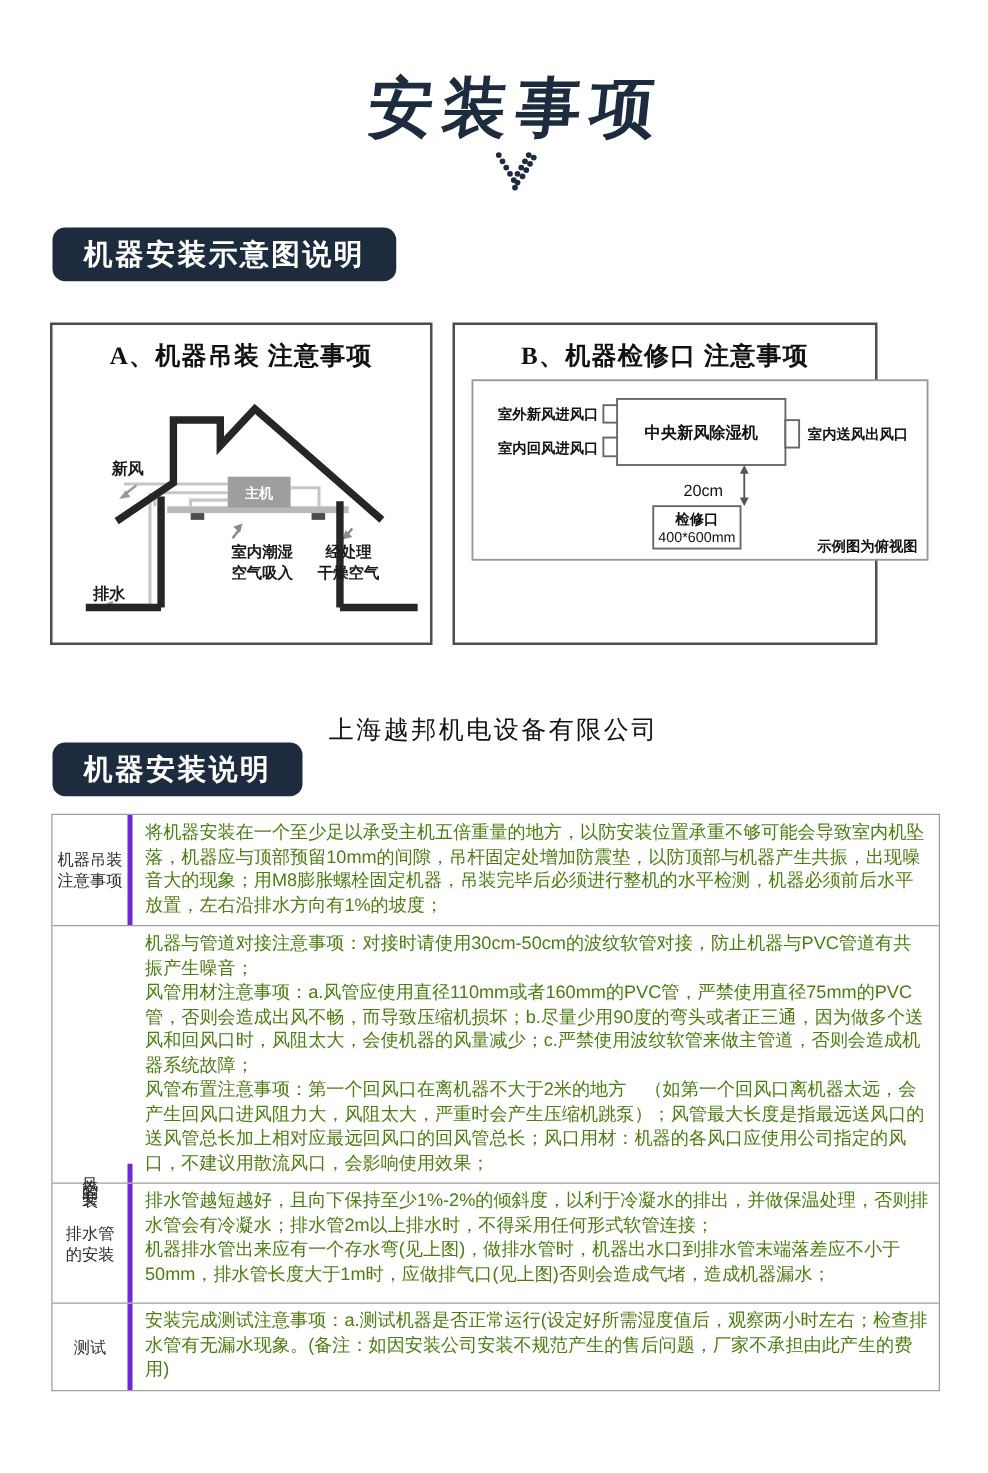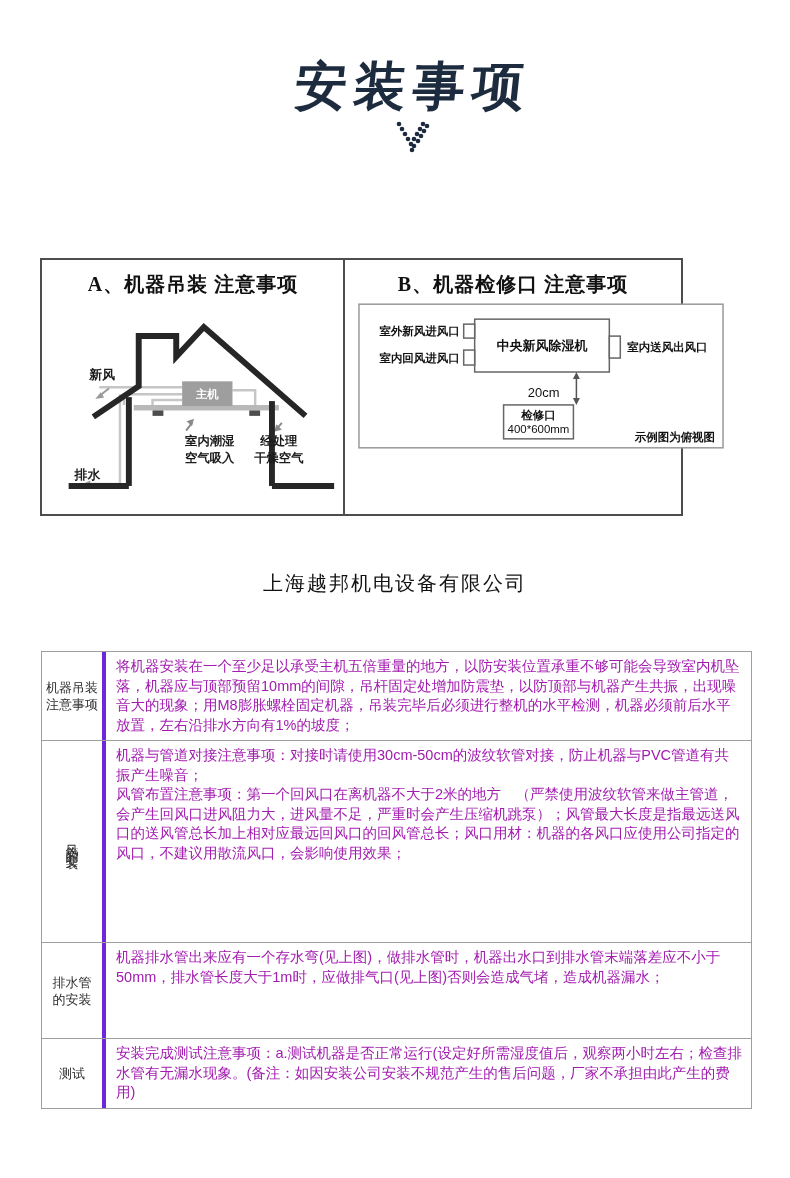--- a/index.html
+++ b/index.html
@@ -16,44 +16,44 @@
   .badge{position:absolute;left:42px;height:43px;display:inline-flex;align-items:center;
     background:#1c2b3e;color:#ffffff;font-size:23px;letter-spacing:2px;
     padding:0 25px;border-radius:10px;font-weight:bold;}
   .badge1{top:182px;}
   .badge2{top:594px;}
 
   
   .dbox{position:absolute;top:258px;height:258px;border:2px solid #4d4d4d;background:#fff;
     box-sizing:border-box;}
   .boxA{left:40px;width:306px;}
-  .boxB{left:343px;width:340px;}
+  .boxB{left:362px;width:340px;}
   .dbox-title{margin-top:11px;text-align:center;font-family:"Liberation Serif", serif;
     font-weight:bold;font-size:20px;color:#111;letter-spacing:1px;}
   .dsvg{position:absolute;left:0;top:40px;display:block;}
   .b-notes{position:absolute;left:12px;top:194px;width:372px;font-size:11px;line-height:1.5;
     color:#1a1a1a;}
   .b-notes p{margin:0 0 2px 0;}
 
   
   .company{position:absolute;top:570px;left:0;width:790px;text-align:center;
     font-family:Liberation Sans, sans-serif;font-size:20px;letter-spacing:2px;color:#111;}
 
   
   .itable{position:absolute;left:41px;top:651px;width:711px;border:1px solid #9e9e9e;
     box-sizing:border-box;background:#fff;}
   .trow{display:flex;border-top:1px solid #9e9e9e;}
   .trow:first-child{border-top:none;}
   .tlabel{width:60px;flex:0 0 60px;border-right:4px solid #6d28d9;display:flex;
     flex-direction:column;align-items:center;justify-content:center;
     font-size:13px;line-height:17px;color:#2d2d2d;text-align:center;}
   .tlabel .vert{writing-mode:vertical-rl;letter-spacing:3px;line-height:1;}
-  .tcontent{flex:1;padding:5px 8px 5px 10px;font-size:14.5px;line-height:19.5px;color:#a21caf;}
+  .tcontent{flex:1;padding:5px 8px 5px 10px;font-size:14.5px;line-height:19.5px;color:#4d7c0f;}
   .tcontent p{margin:0;}
-  .r1{min-height:81px;} .r2{min-height:201px;} .r3{min-height:95px;} .r4{min-height:57px;}
+  .r1{min-height:81px;} .r2{min-height:201px;align-items:flex-end;} .r3{min-height:95px;} .r4{min-height:57px;}
 
   svg text{font-family:"Liberation Sans", sans-serif;}
 </style>
 </head>
 <body>
 
 <div class="page">
 
   <h1 class="main-title">安装事项</h1>
 
@@ -70,20 +70,21 @@
       <circle cx="21" cy="19" r="2.3"></circle>
       <circle cx="34" cy="6" r="2.3"></circle>
         <circle cx="31" cy="11" r="2.3"></circle>
         <circle cx="28" cy="16" r="2.3"></circle>
       <circle cx="25" cy="21" r="2.3"></circle>
         <circle cx="21" cy="26" r="2.3"></circle>
       <circle cx="19" cy="30" r="2.3"></circle>
     </g>
   </svg>
 
+  <div class="badge badge1">机器安装示意图说明</div>
 
   <div class="dbox boxA">
     <div class="dbox-title">A、机器吊装 注意事项</div>
     <svg class="dsvg" width="302" height="214" viewBox="0 0 306 216">
 
       <g stroke="#c6c6c6" stroke-width="2.5" fill="none">
         <polyline points="58,88 142,88"></polyline>
         <polyline points="142,95 83,95 83,106"></polyline>
         <polyline points="142,101 112,101 112,106"></polyline>
         <polyline points="193,91 216,91 216,106"></polyline>
@@ -151,46 +152,49 @@
 
       <rect x="159" y="105" width="70" height="34" fill="#ffffff" stroke="#666666" stroke-width="1.5"></rect>
       <text x="194" y="119" font-size="11.5" font-weight="bold" fill="#111" text-anchor="middle">检修口</text>
       <text x="194" y="133.5" font-size="11.5" fill="#111" text-anchor="middle">400*600mm</text>
       <text x="371" y="141" font-size="11.5" font-weight="bold" fill="#111" text-anchor="end">示例图为俯视图</text>
     </svg>
   </div>
 
   <div class="company">上海越邦机电设备有限公司</div>
 
+  <div class="badge badge2">机器安装说明</div>
 
   <div class="itable">
     <div class="trow r1">
       <div class="tlabel">
         <span>机器吊装</span>
         <span>注意事项</span>
       </div>
       <div class="tcontent">
         <p>将机器安装在一个至少足以承受主机五倍重量的地方，以防安装位置承重不够可能会导致室内机坠落，机器应与顶部预留10mm的间隙，吊杆固定处增加防震垫，以防顶部与机器产生共振，出现噪音大的现象；用M8膨胀螺栓固定机器，吊装完毕后必须进行整机的水平检测，机器必须前后水平放置，左右沿排水方向有1%的坡度；</p>
       </div>
     </div>
     <div class="trow r2">
       <div class="tlabel">
         <span class="vert">风管的安装</span>
       </div>
       <div class="tcontent">
         <p>机器与管道对接注意事项：对接时请使用30cm-50cm的波纹软管对接，防止机器与PVC管道有共振产生噪音；</p>
-        <p>风管布置注意事项：第一个回风口在离机器不大于2米的地方　（严禁使用波纹软管来做主管道，会产生回风口进风阻力大，进风量不足，严重时会产生压缩机跳泵）；风管最大长度是指最远送风口的送风管总长加上相对应最远回风口的回风管总长；风口用材：机器的各风口应使用公司指定的风口，不建议用散流风口，会影响使用效果；</p>
+        <p>风管用材注意事项：a.风管应使用直径110mm或者160mm的PVC管，严禁使用直径75mm的PVC管，否则会造成出风不畅，而导致压缩机损坏；b.尽量少用90度的弯头或者正三通，因为做多个送风和回风口时，风阻太大，会使机器的风量减少；c.严禁使用波纹软管来做主管道，否则会造成机器系统故障；</p>
+        <p>风管布置注意事项：第一个回风口在离机器不大于2米的地方　（如第一个回风口离机器太远，会产生回风口进风阻力大，风阻太大，严重时会产生压缩机跳泵）；风管最大长度是指最远送风口的送风管总长加上相对应最远回风口的回风管总长；风口用材：机器的各风口应使用公司指定的风口，不建议用散流风口，会影响使用效果；</p>
       </div>
     </div>
     <div class="trow r3">
       <div class="tlabel">
         <span>排水管</span>
         <span>的安装</span>
       </div>
       <div class="tcontent">
+        <p>排水管越短越好，且向下保持至少1%-2%的倾斜度，以利于冷凝水的排出，并做保温处理，否则排水管会有冷凝水；排水管2m以上排水时，不得采用任何形式软管连接；</p>
         <p>机器排水管出来应有一个存水弯(见上图)，做排水管时，机器出水口到排水管末端落差应不小于50mm，排水管长度大于1m时，应做排气口(见上图)否则会造成气堵，造成机器漏水；</p>
       </div>
     </div>
     <div class="trow r4">
       <div class="tlabel">
         <span>测试</span>
       </div>
       <div class="tcontent">
         <p>安装完成测试注意事项：a.测试机器是否正常运行(设定好所需湿度值后，观察两小时左右；检查排水管有无漏水现象。(备注：如因安装公司安装不规范产生的售后问题，厂家不承担由此产生的费用)</p>
       </div>

